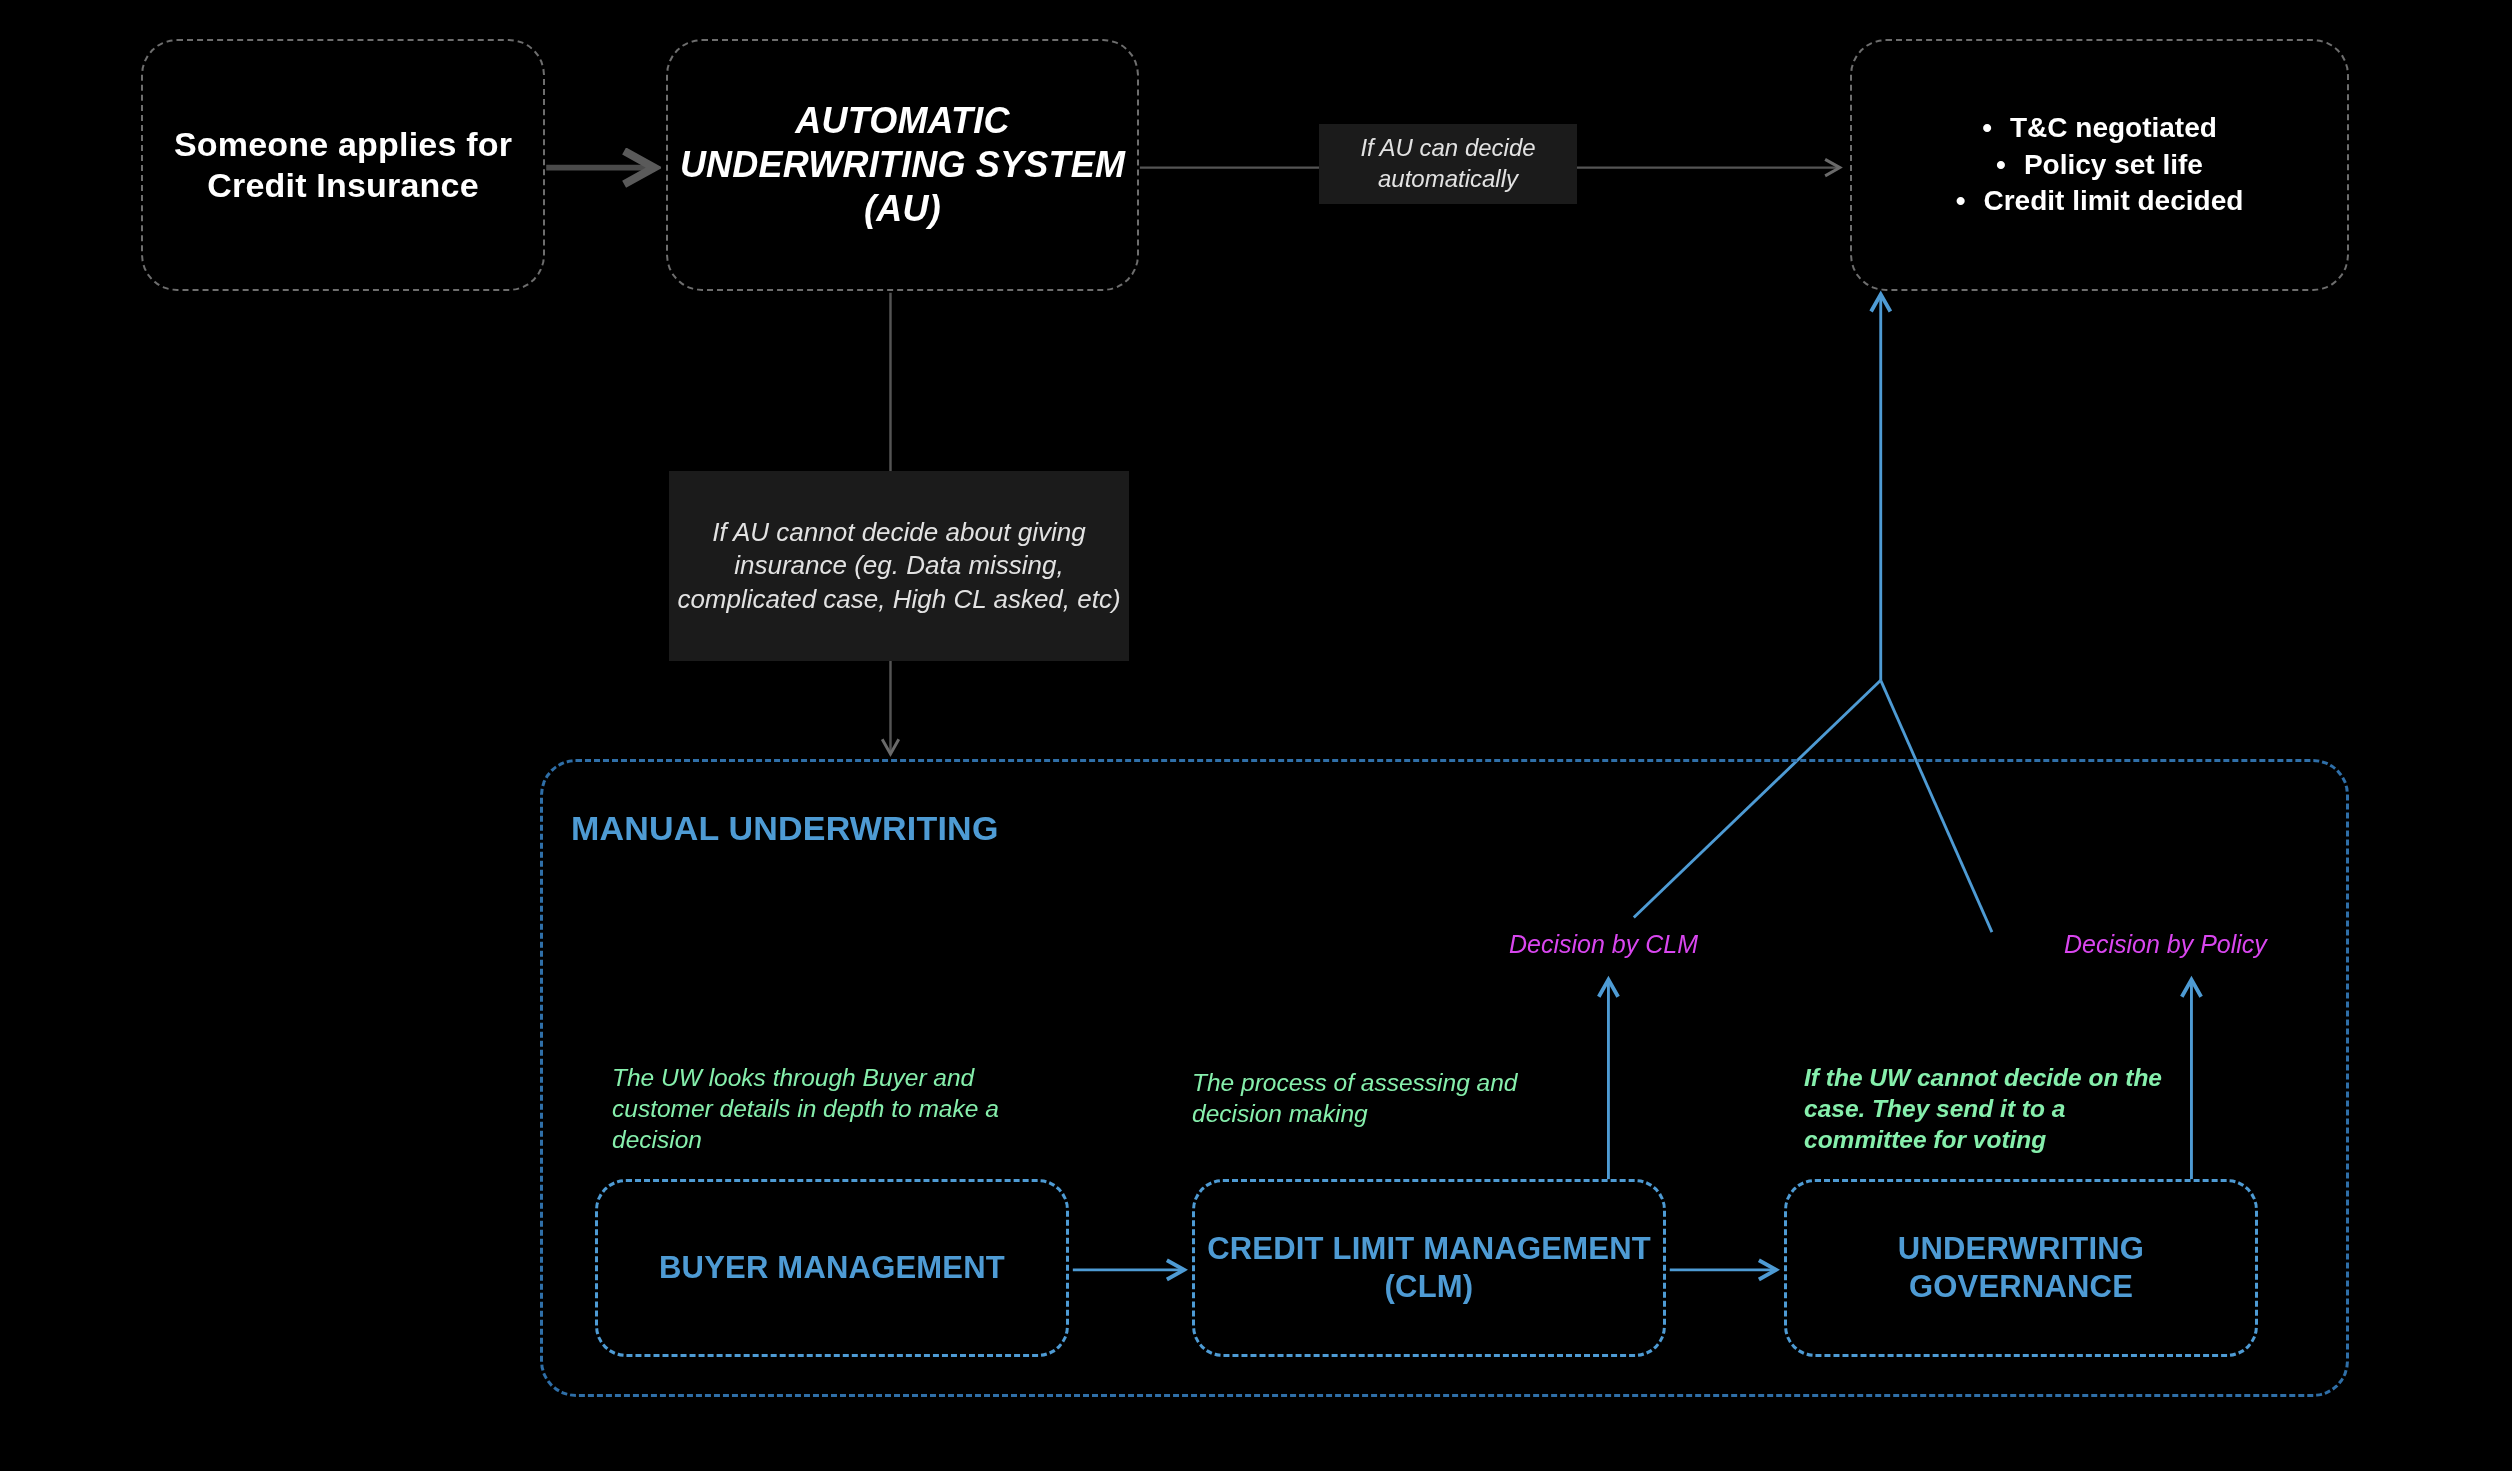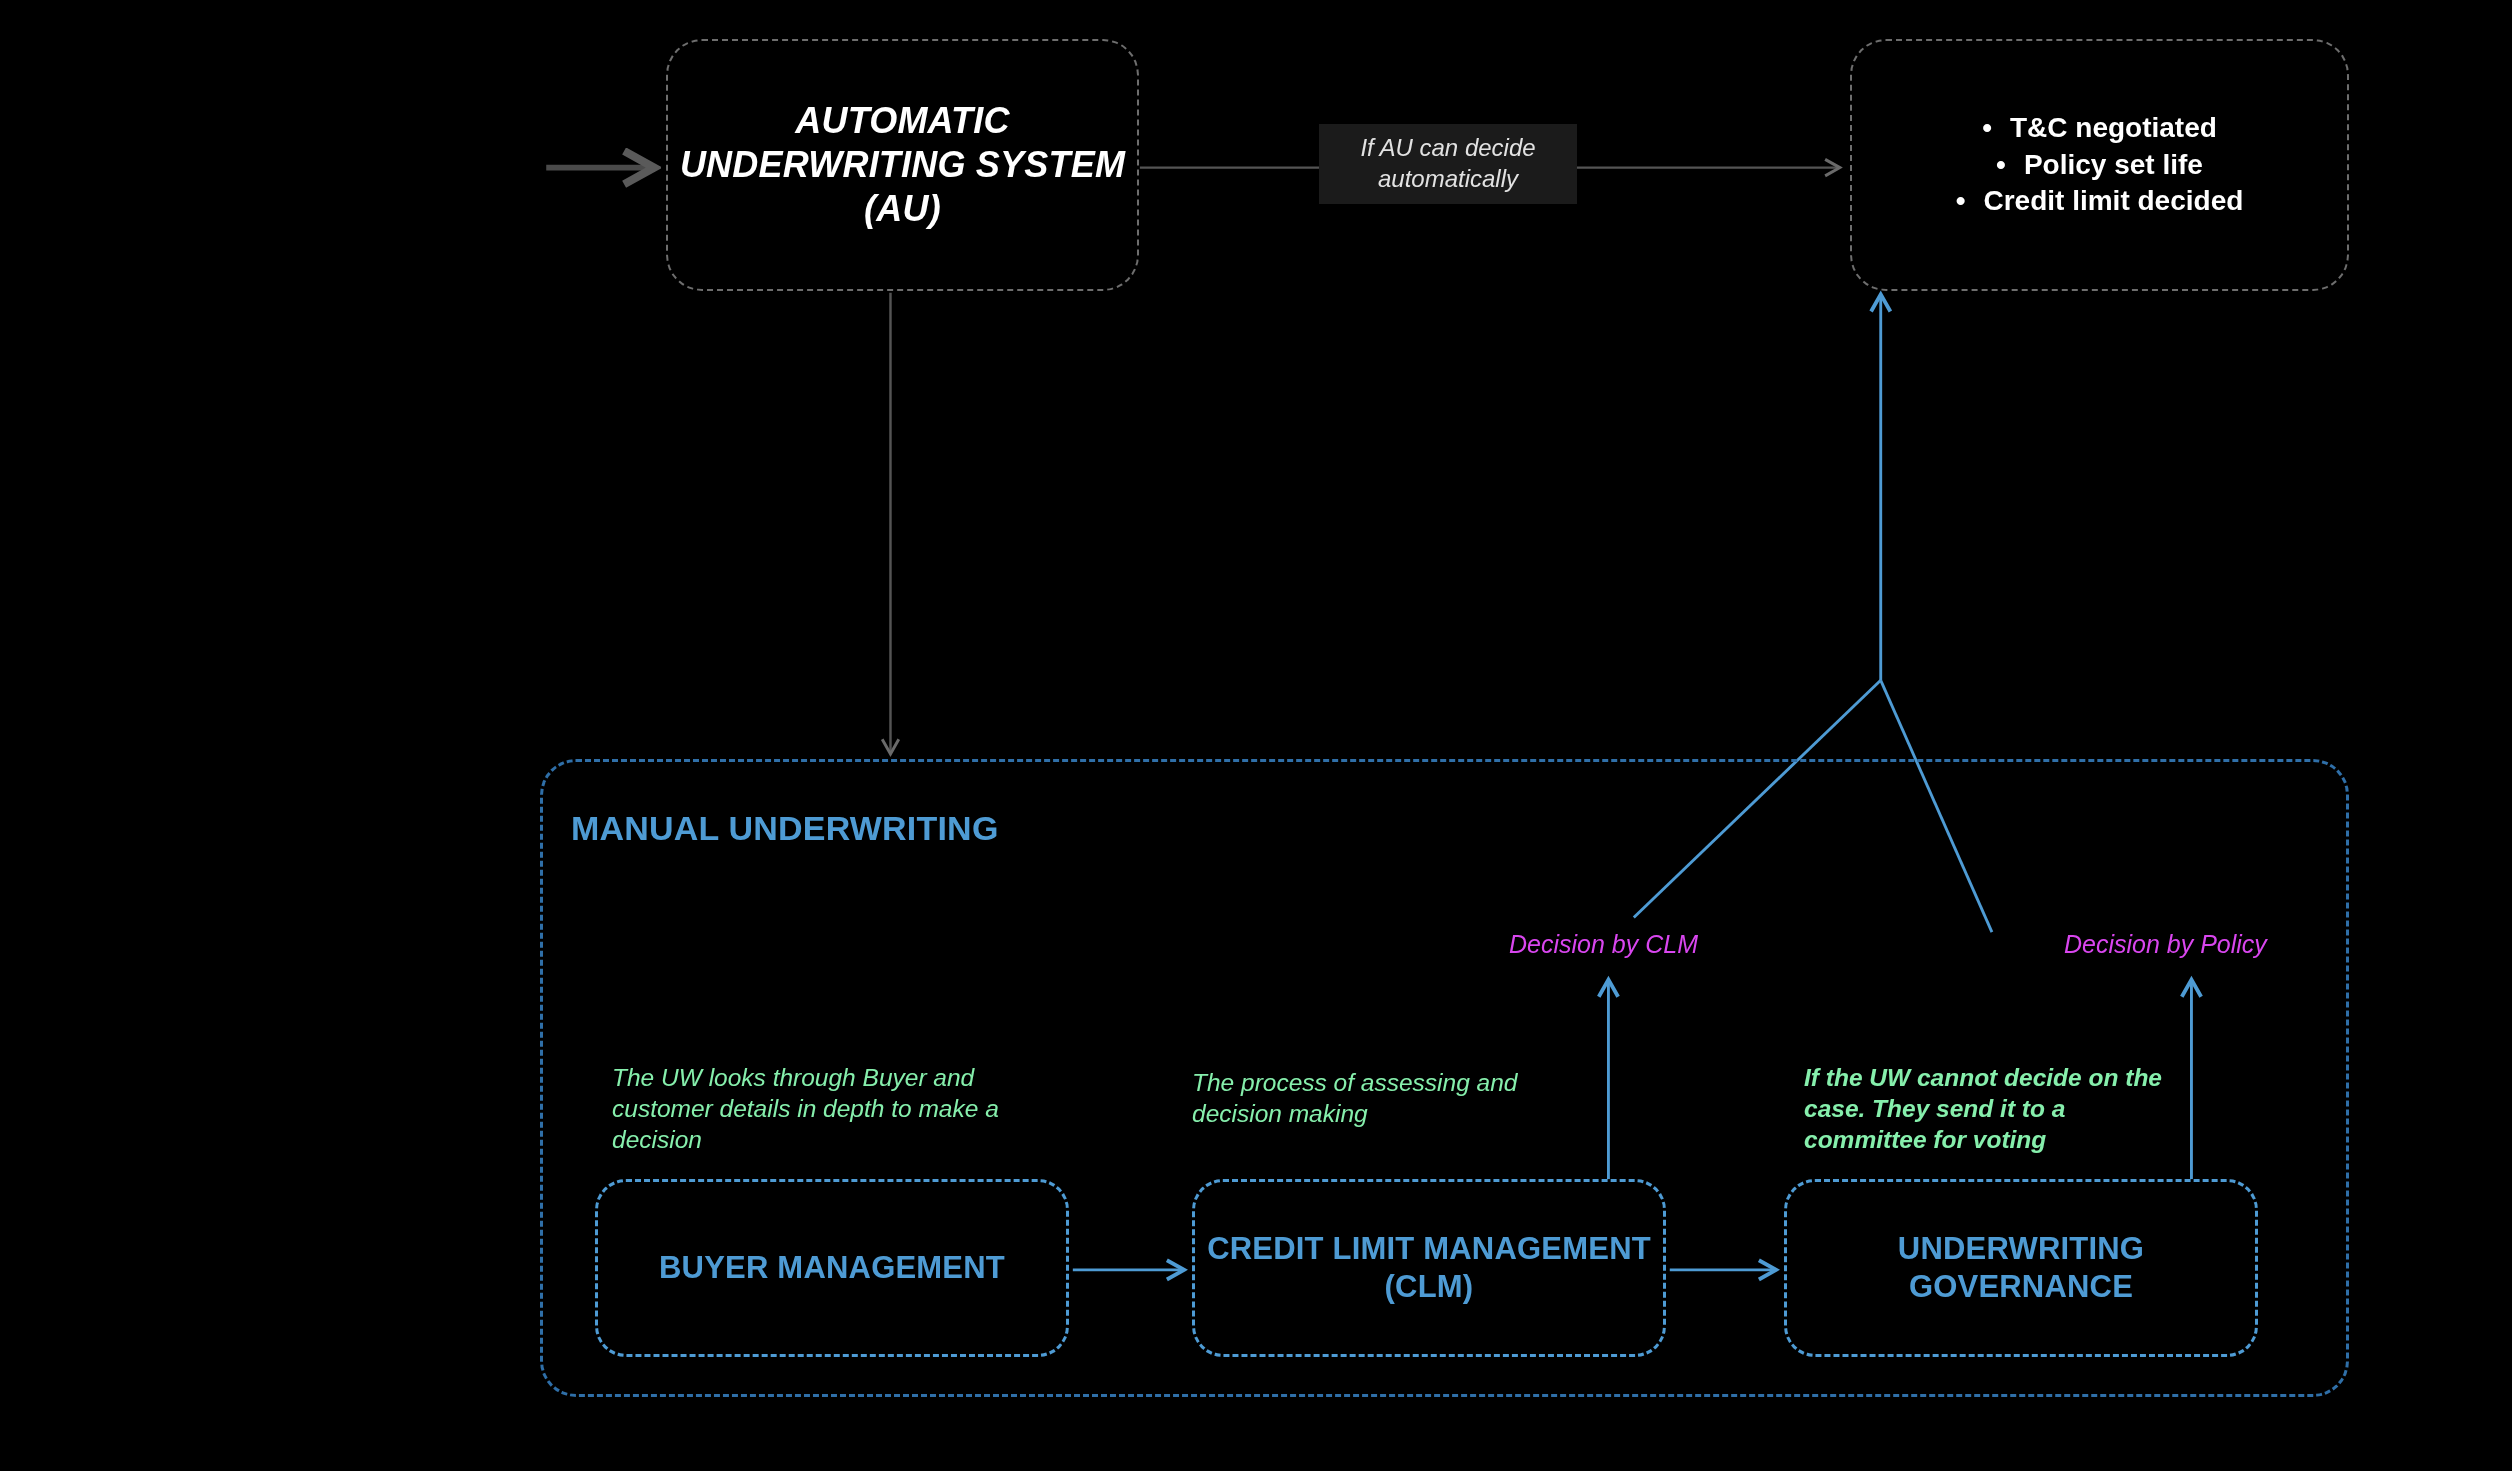--- a/index.html
+++ b/index.html
@@ -198,37 +198,43 @@
 
     <line x1="1967" y1="1442" x2="1967" y2="1198" stroke="#4e9bd4" stroke-width="3.5" marker-end="url(#arrow-blue)"></line>
 
     <line x1="2680" y1="1442" x2="2680" y2="1198" stroke="#4e9bd4" stroke-width="3.5" marker-end="url(#arrow-blue)"></line>
 
     <line x1="1312" y1="1553" x2="1448" y2="1553" stroke="#4e9bd4" stroke-width="3.5" marker-end="url(#arrow-blue)"></line>
 
     <line x1="2042" y1="1553" x2="2172" y2="1553" stroke="#4e9bd4" stroke-width="3.5" marker-end="url(#arrow-blue)"></line>
   </svg>
 
+  <div class="node node-grey" id="node-apply">
+    <span class="node-title">Someone applies for Credit Insurance</span>
+  </div>
 
   <div class="node node-grey" id="node-au">
     <span class="node-title">AUTOMATIC UNDERWRITING SYSTEM (AU)</span>
   </div>
 
   <div class="node node-grey" id="node-outcome">
     <ul class="bullet-list">
       <li>T&amp;C negotiated</li>
       <li>Policy set life</li>
       <li>Credit limit decided</li>
     </ul>
   </div>
 
   <div class="edge-label edge-label-boxed" id="label-au-auto">
     <span>If AU can decide automatically</span>
   </div>
 
+  <div class="edge-label edge-label-boxed" id="label-au-cannot">
+    <span>If AU cannot decide about giving insurance (eg. Data missing, complicated case, High CL asked, etc)</span>
+  </div>
 
   <div id="container-manual"></div>
 
   <div id="manual-heading">MANUAL UNDERWRITING</div>
 
   <div class="note" id="note-buyer">The UW looks through Buyer and customer details in depth to make a decision</div>
   <div class="note" id="note-clm">The process of assessing and decision making</div>
   <div class="note" id="note-gov">If the UW cannot decide on the case. They send it to a committee for voting</div>
 
   <div class="blue-note" id="label-decision-clm">Decision by CLM</div>

